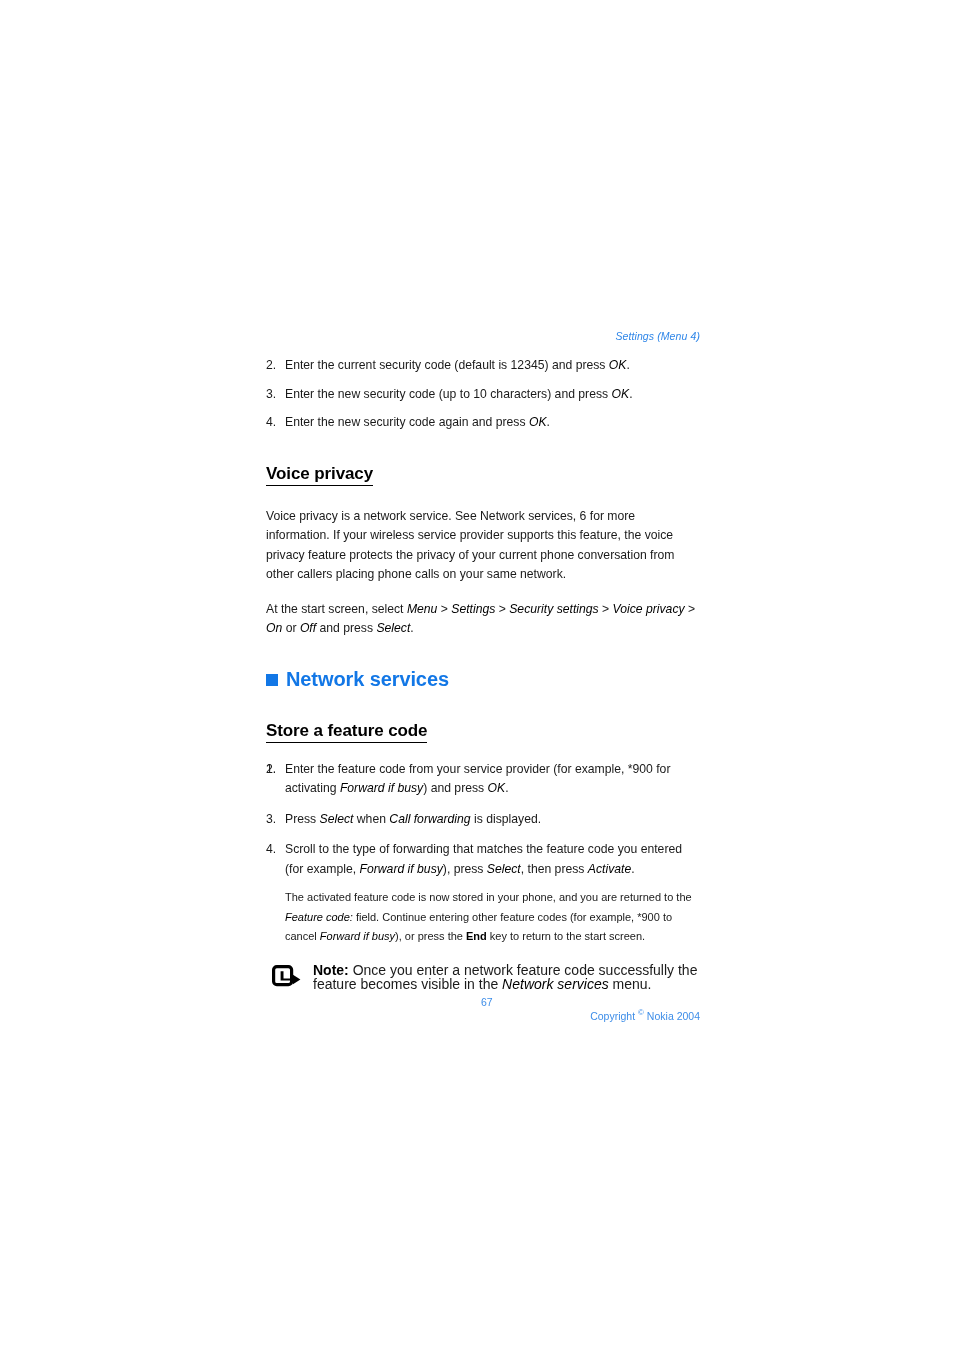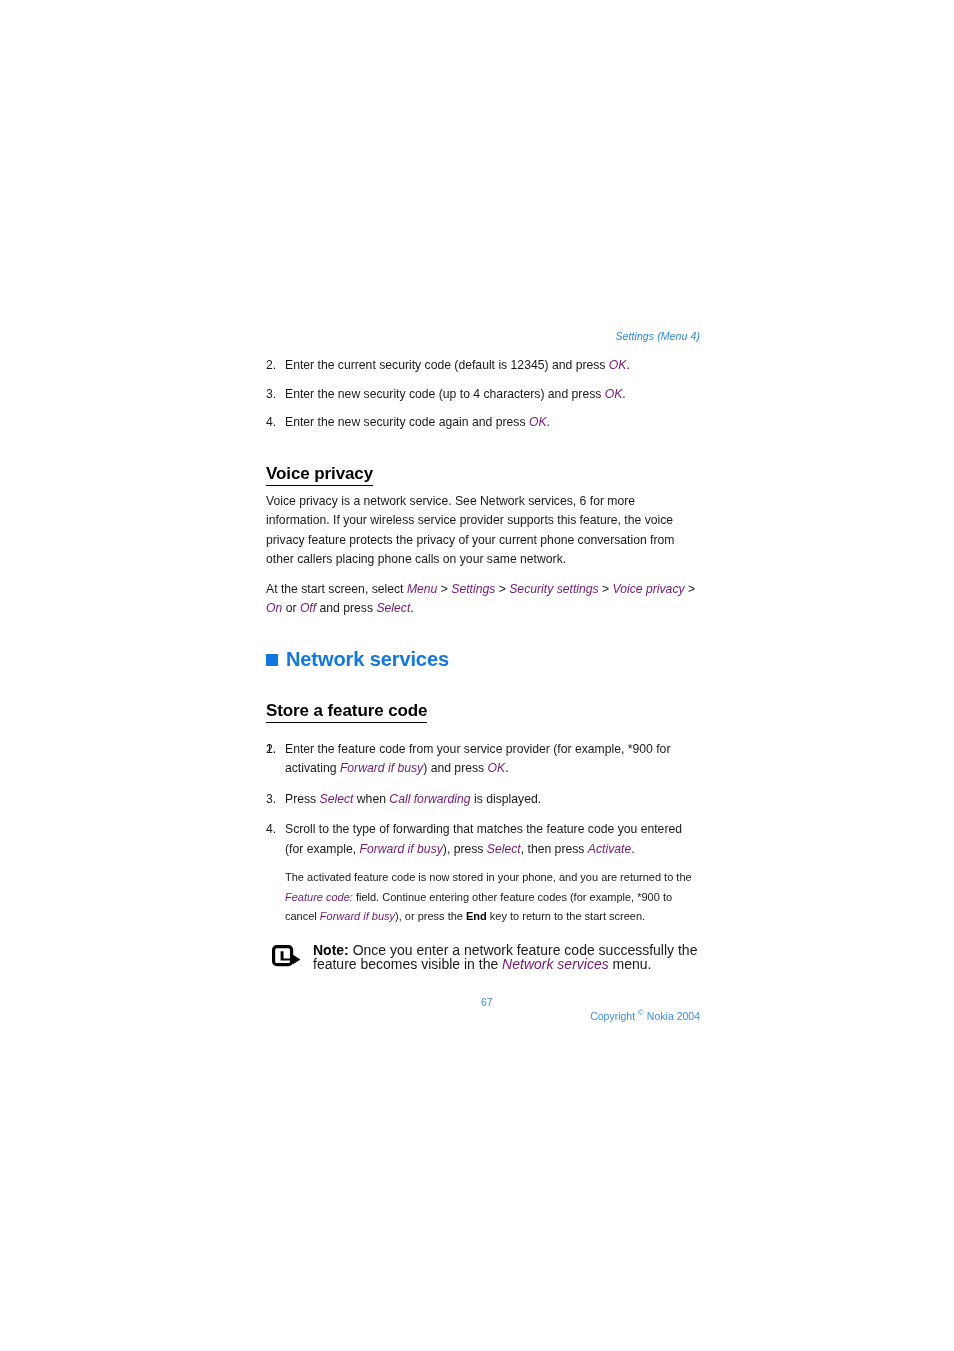--- a/index.html
+++ b/index.html
@@ -105,27 +105,27 @@
     background: #1277e6;
     margin-right: 8px;
     flex: 0 0 auto;
     position: relative;
     top: 1px;
   }
 
   p.body {
     font-size: 12.2px;
     line-height: 19.5px;
-    margin: 0 0 10px 0;
+    margin: 15px 0 10px 0;
     color: #1a1a1a;
   }
 
   i.lnk {
     font-style: italic;
-    color: #701a75;
+    color: #000000;
   }
   b.bold { font-weight: bold; color: #000; }
 
   
   .note {
     position: relative;
     margin-top: 16px;
     padding-left: 47px;
     min-height: 30px;
   }
@@ -168,21 +168,21 @@
 <body>
 
 <div class="page">
 
   <div class="content">
 
     <div class="running-head">Settings (Menu 4)</div>
 
     <ol class="steps" id="security-steps">
         <li><span class="num">2.</span><span><span>Enter the current security code (default is 12345) and press </span><i class="lnk">OK</i><span>.</span></span></li>
-        <li><span class="num">3.</span><span><span>Enter the new security code (up to 4 characters) and press </span><i class="lnk">OK</i><span>.</span></span></li>
+        <li><span class="num">3.</span><span><span>Enter the new security code (up to 10 characters) and press </span><i class="lnk">OK</i><span>.</span></span></li>
         <li><span class="num">4.</span><span><span>Enter the new security code again and press </span><i class="lnk">OK</i><span>.</span></span></li>
       </ol>
 
     <div class="h2wrap">
       <h2 class="sub">Voice privacy</h2>
     </div>
 
     <p class="body">Voice privacy is a network service. See Network services, 6 for more information. If your wireless service provider supports this feature, the voice privacy feature protects the privacy of your current phone conversation from other callers placing phone calls on your same network.</p>
 
     <p class="body" id="vp-path"><span>At the start screen, select </span><i class="lnk">Menu</i><span> &gt; </span><i class="lnk">Settings</i><span> &gt; </span><i class="lnk">Security settings</i><span> &gt; </span><i class="lnk">Voice privacy</i><span> &gt; </span><i class="lnk">On</i><span> or </span><i class="lnk">Off</i><span> and press </span><i class="lnk">Select</i><span>.</span></p>

